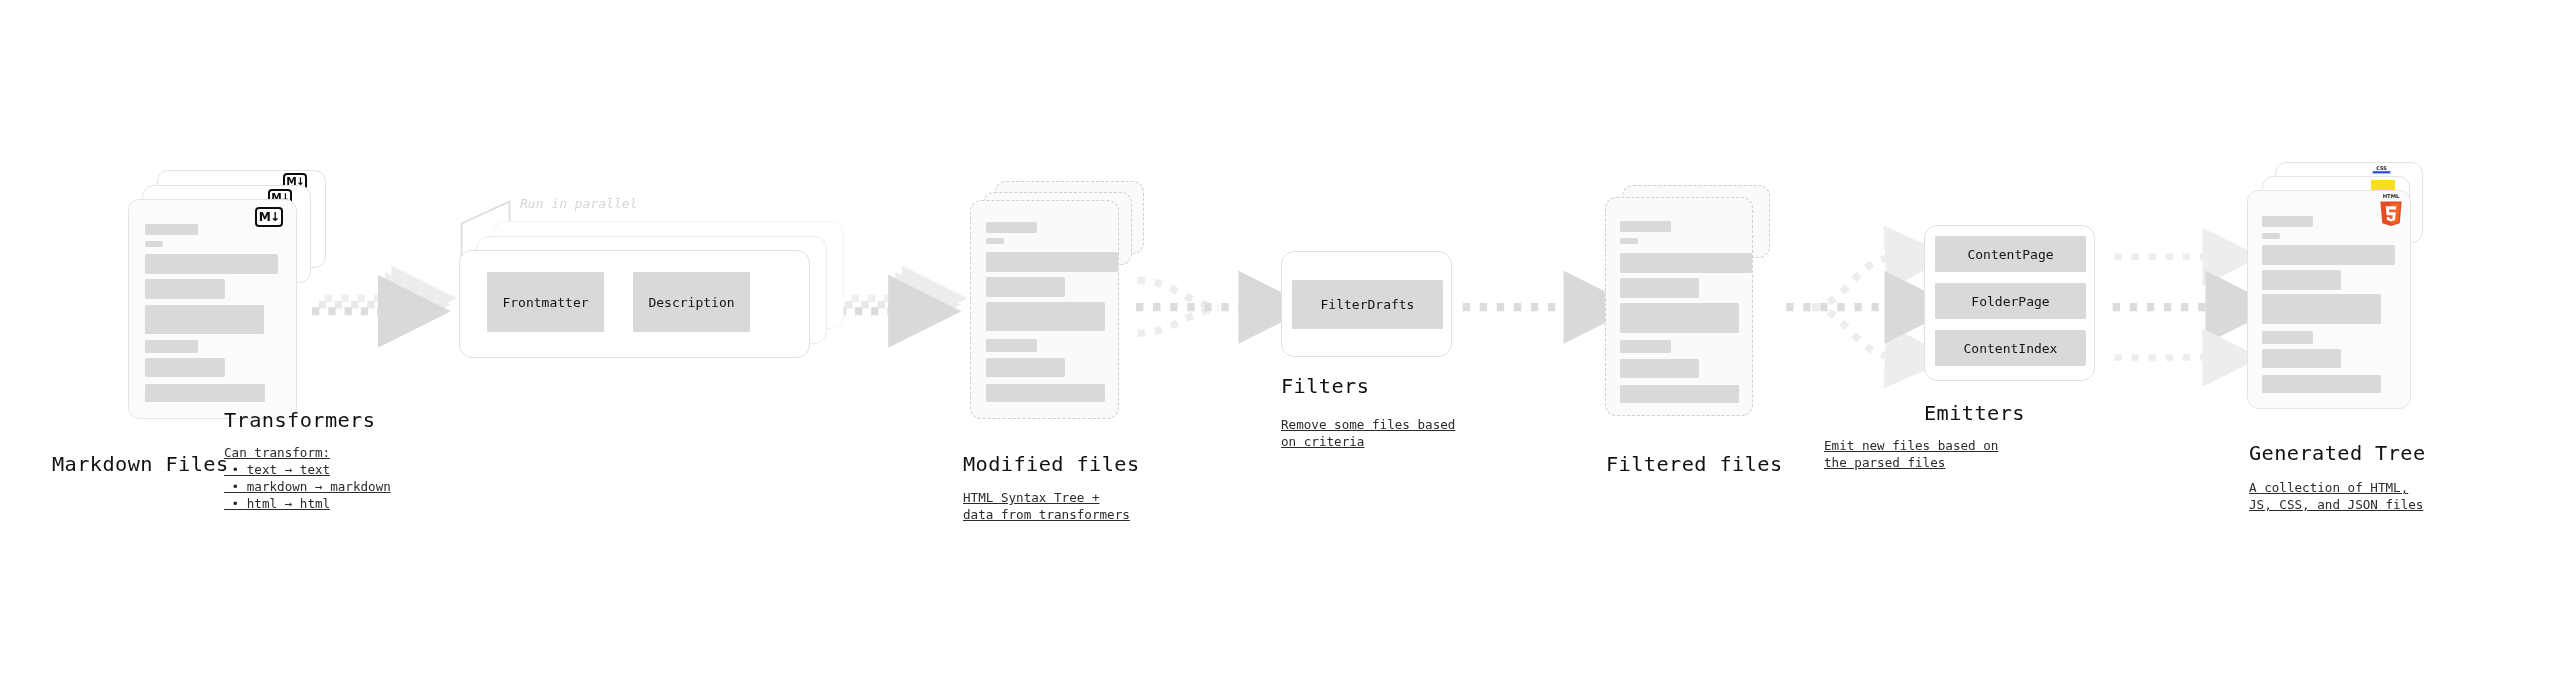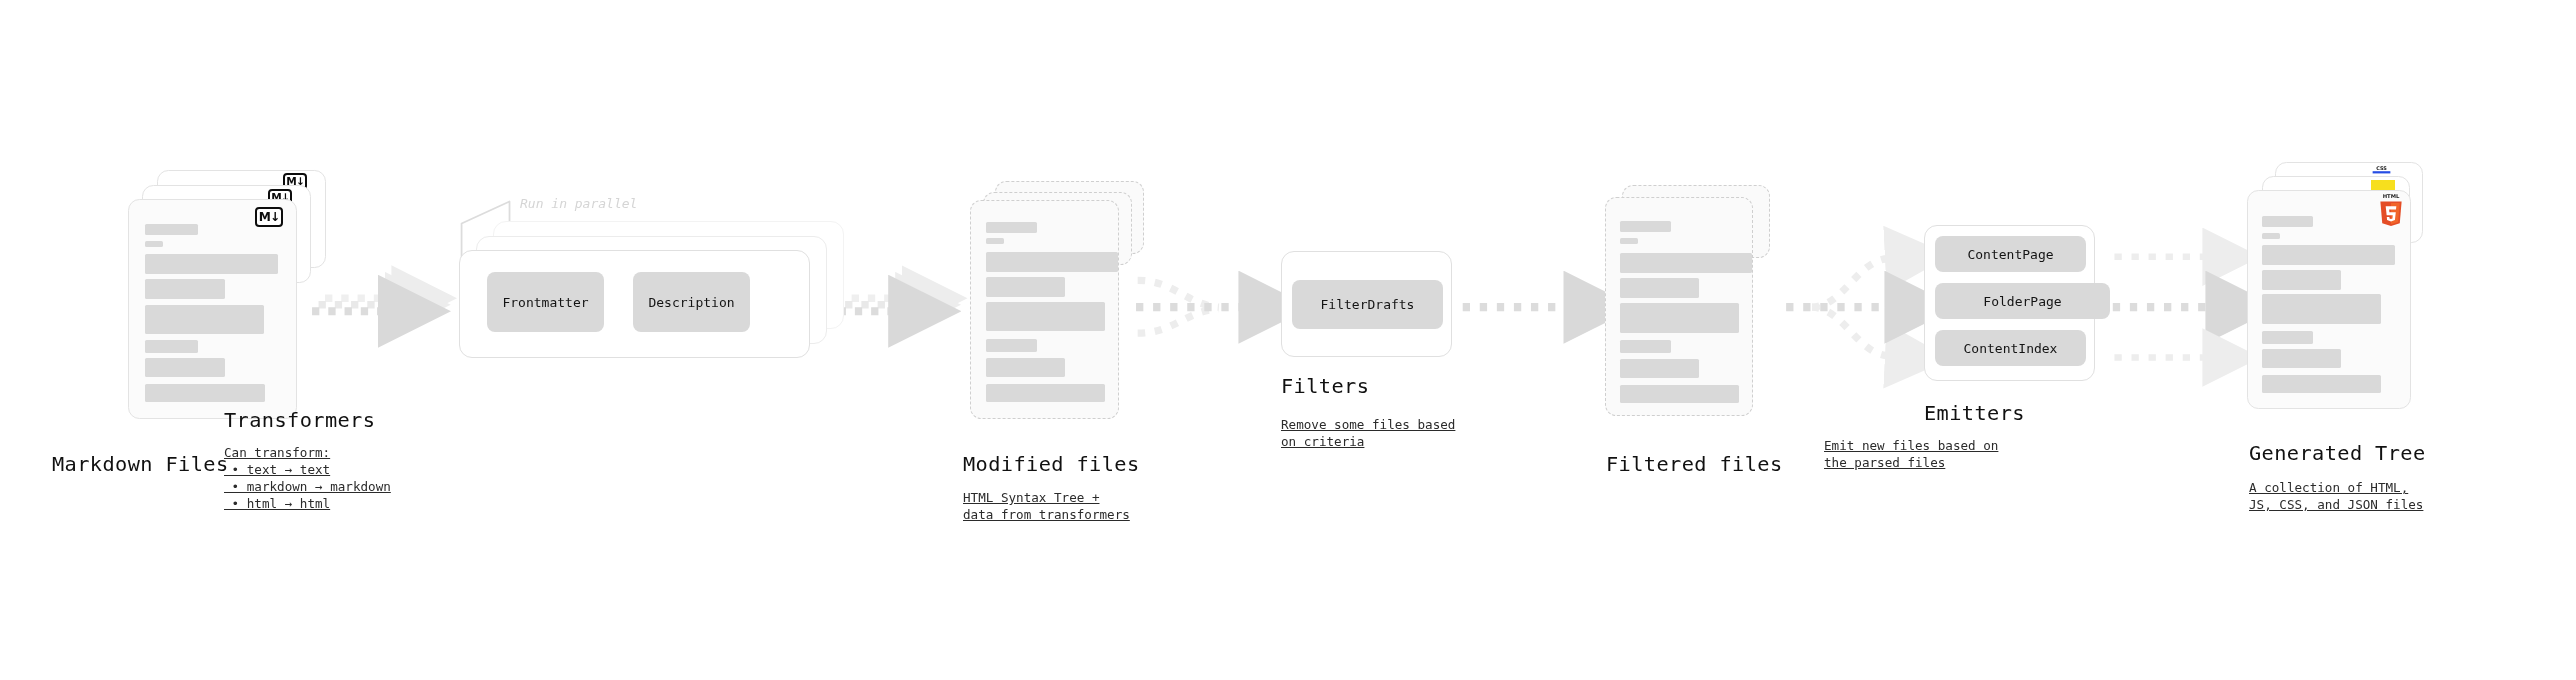--- a/index.html
+++ b/index.html
@@ -46,21 +46,21 @@
   }
 
   
   .gbox{
     position:absolute;border:1.6px solid #e0e0e0;border-radius:13px;background:#ffffff;
     box-sizing:border-box;
   }
   .gbox.faded1{border-color:#ececec;}
   .gbox.faded2{border-color:#f3f3f3;}
   .pill{
-    position:absolute;background:#d9d9d9;border-radius:8px;box-sizing:border-box;
+    position:absolute;background:#d9d9d9;border-radius:1px;box-sizing:border-box;
     display:flex;align-items:center;justify-content:center;
     font-size:13px;color:#141414;white-space:nowrap;
   }
   .pill.f1{background:#e6e6e6;color:transparent;}
   .pill.f2{background:#efefef;color:transparent;}
 
   .runlabel{
     position:absolute;font-size:13px;color:#d5d5d5;white-space:nowrap;
   }
 
@@ -216,21 +216,21 @@
     <div class="bar" style="left:1620px;top:340px;width:51px;height:13px;"></div>
     <div class="bar" style="left:1620px;top:359px;width:79px;height:18.7px;"></div>
     <div class="bar" style="left:1620px;top:385px;width:119px;height:18px;"></div>
 
     <div class="title" style="left:793px;top:0;transform:translate(813px,452px);">Filtered files</div>
   </div>
 
   <div class="node">
     <div class="gbox" style="left:1924px;top:225px;width:171px;height:156px;"></div>
     <div class="pill" style="left:1935px;top:236px;width:151px;height:36px;">ContentPage</div>
-    <div class="pill" style="left:1935px;top:283px;width:175px;height:36px;">FolderPage</div>
+    <div class="pill" style="left:1935px;top:283px;width:151px;height:36px;">FolderPage</div>
     <div class="pill" style="left:1935px;top:330px;width:151px;height:36px;">ContentIndex</div>
 
     <div class="title" style="left:1924px;top:401px;">Emitters</div>
     <div class="subtitle" style="left:1824px;top:437px;">Emit new files based on
 the parsed files</div>
   </div>
 
   <div class="node">
 
     <div class="doccard back" style="left:2275px;top:162px;width:148px;height:81px;"></div>

